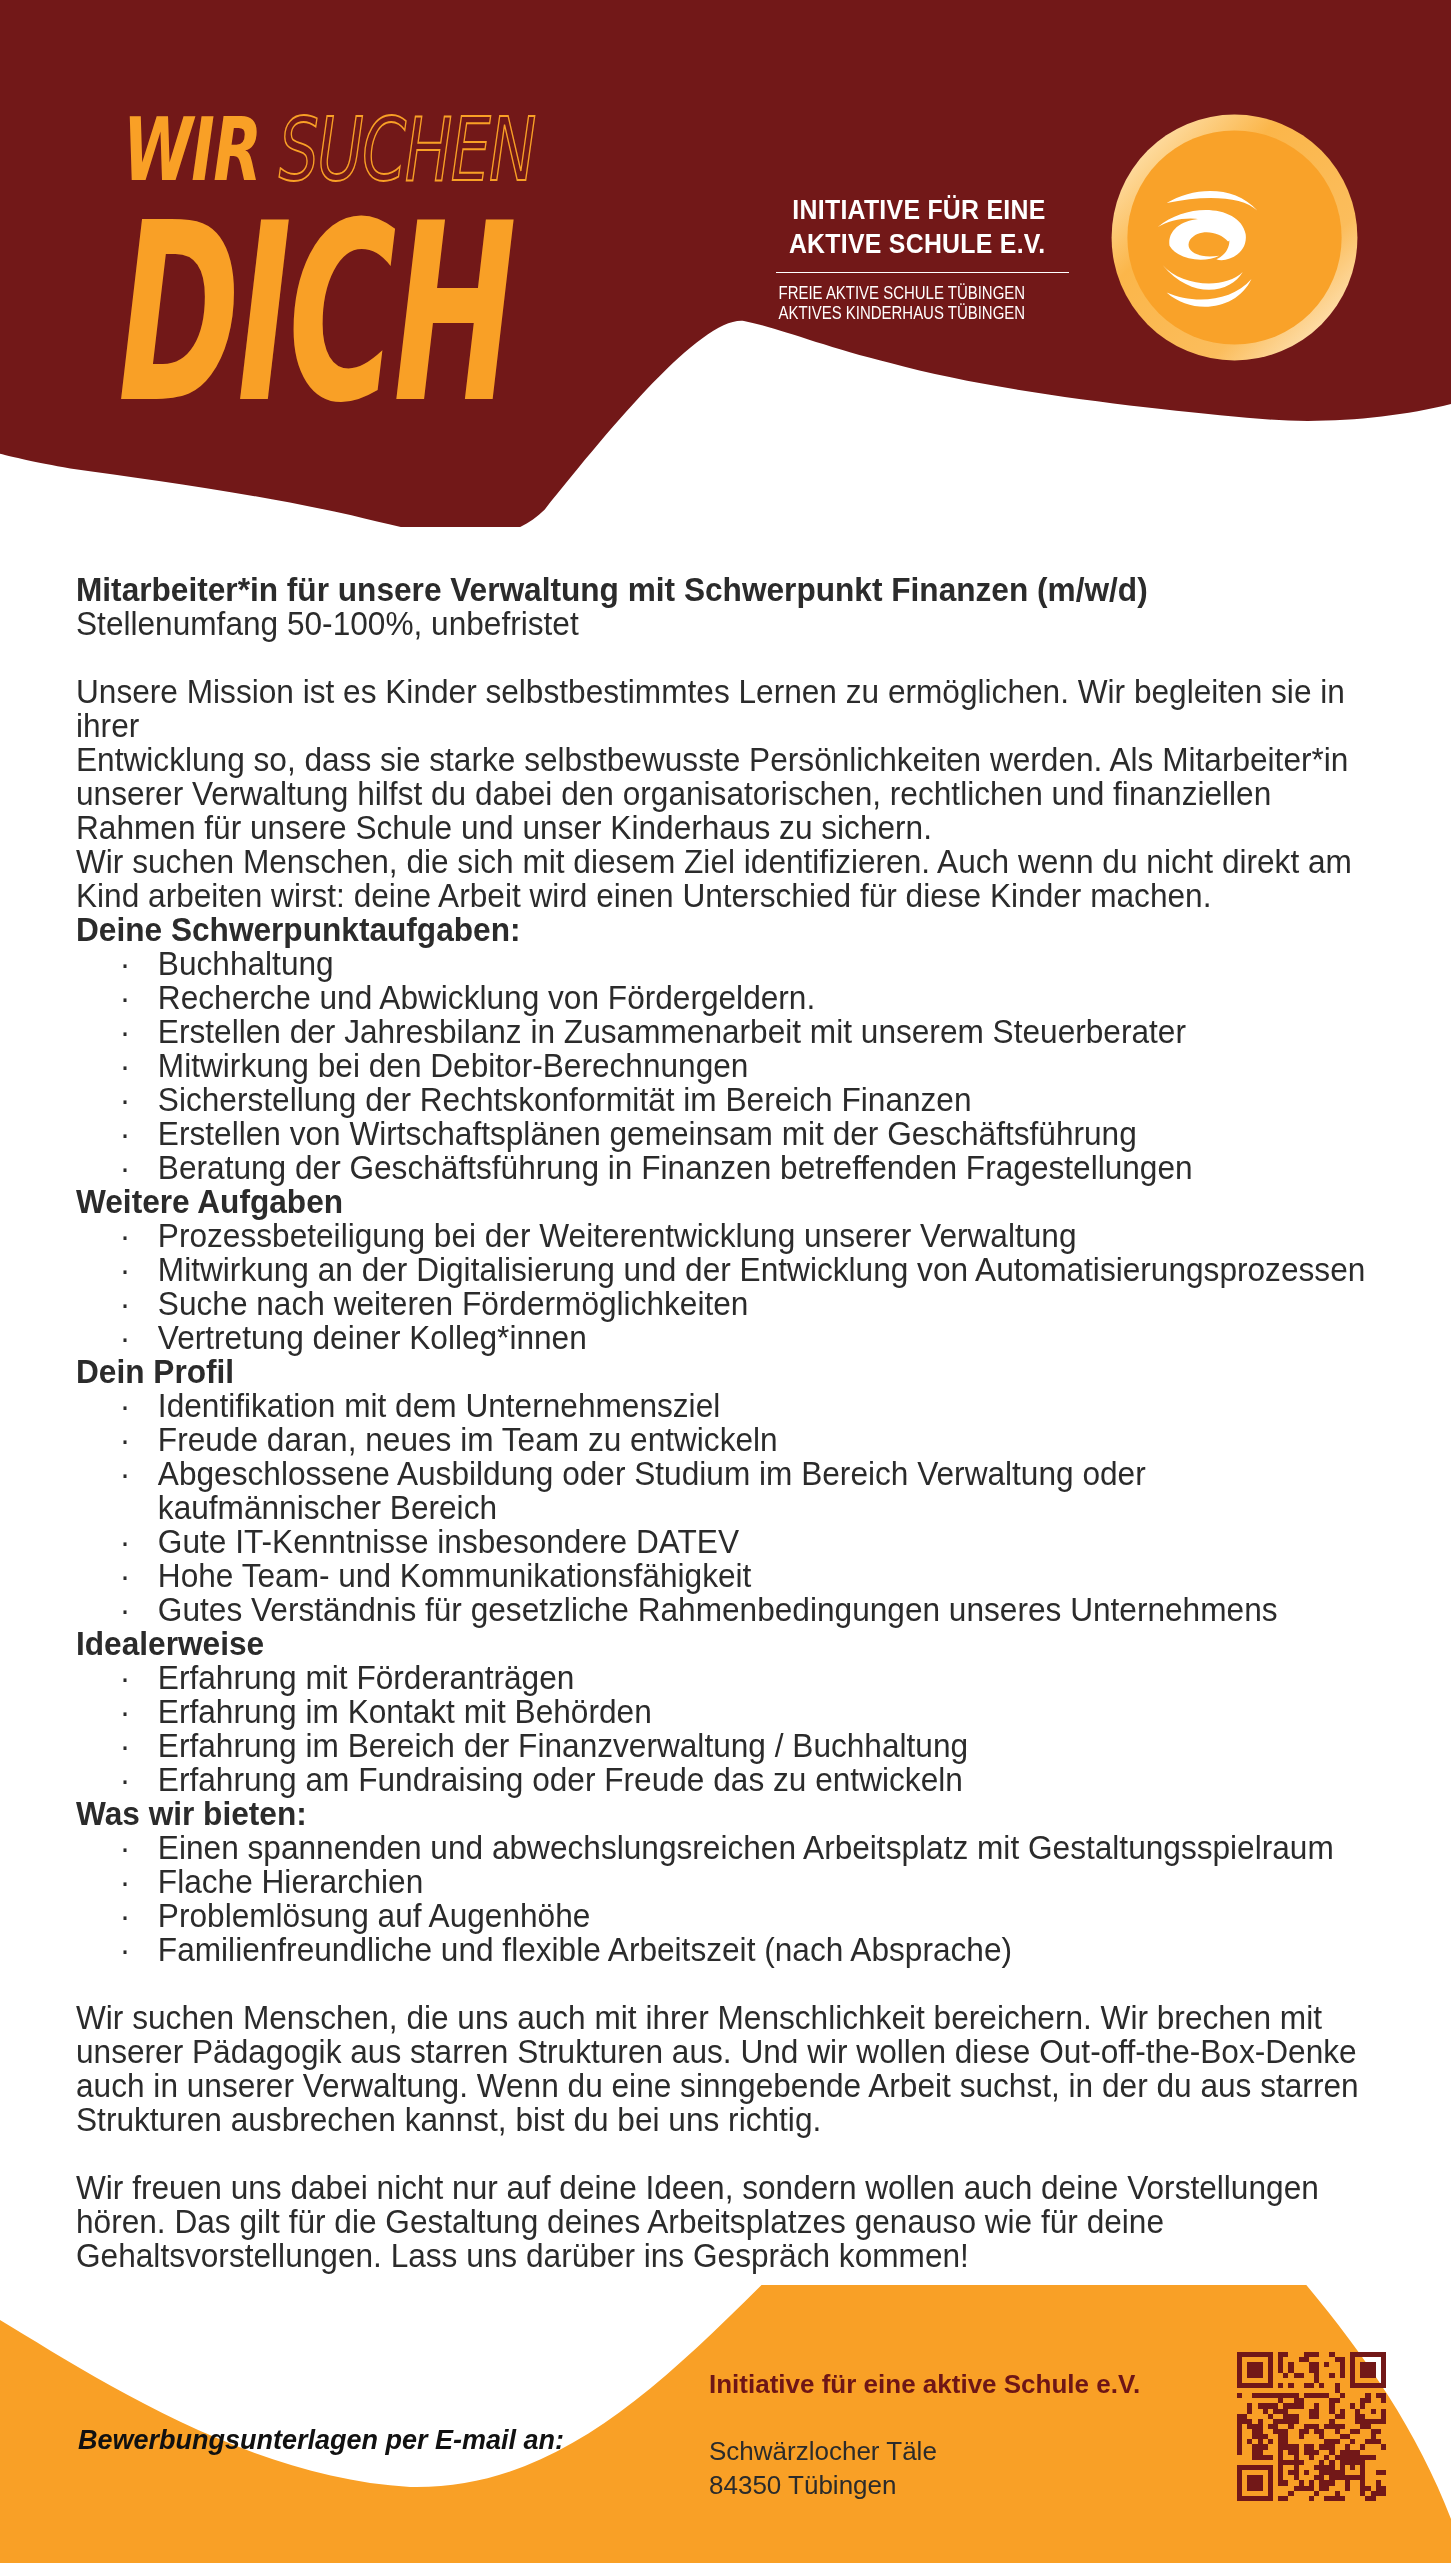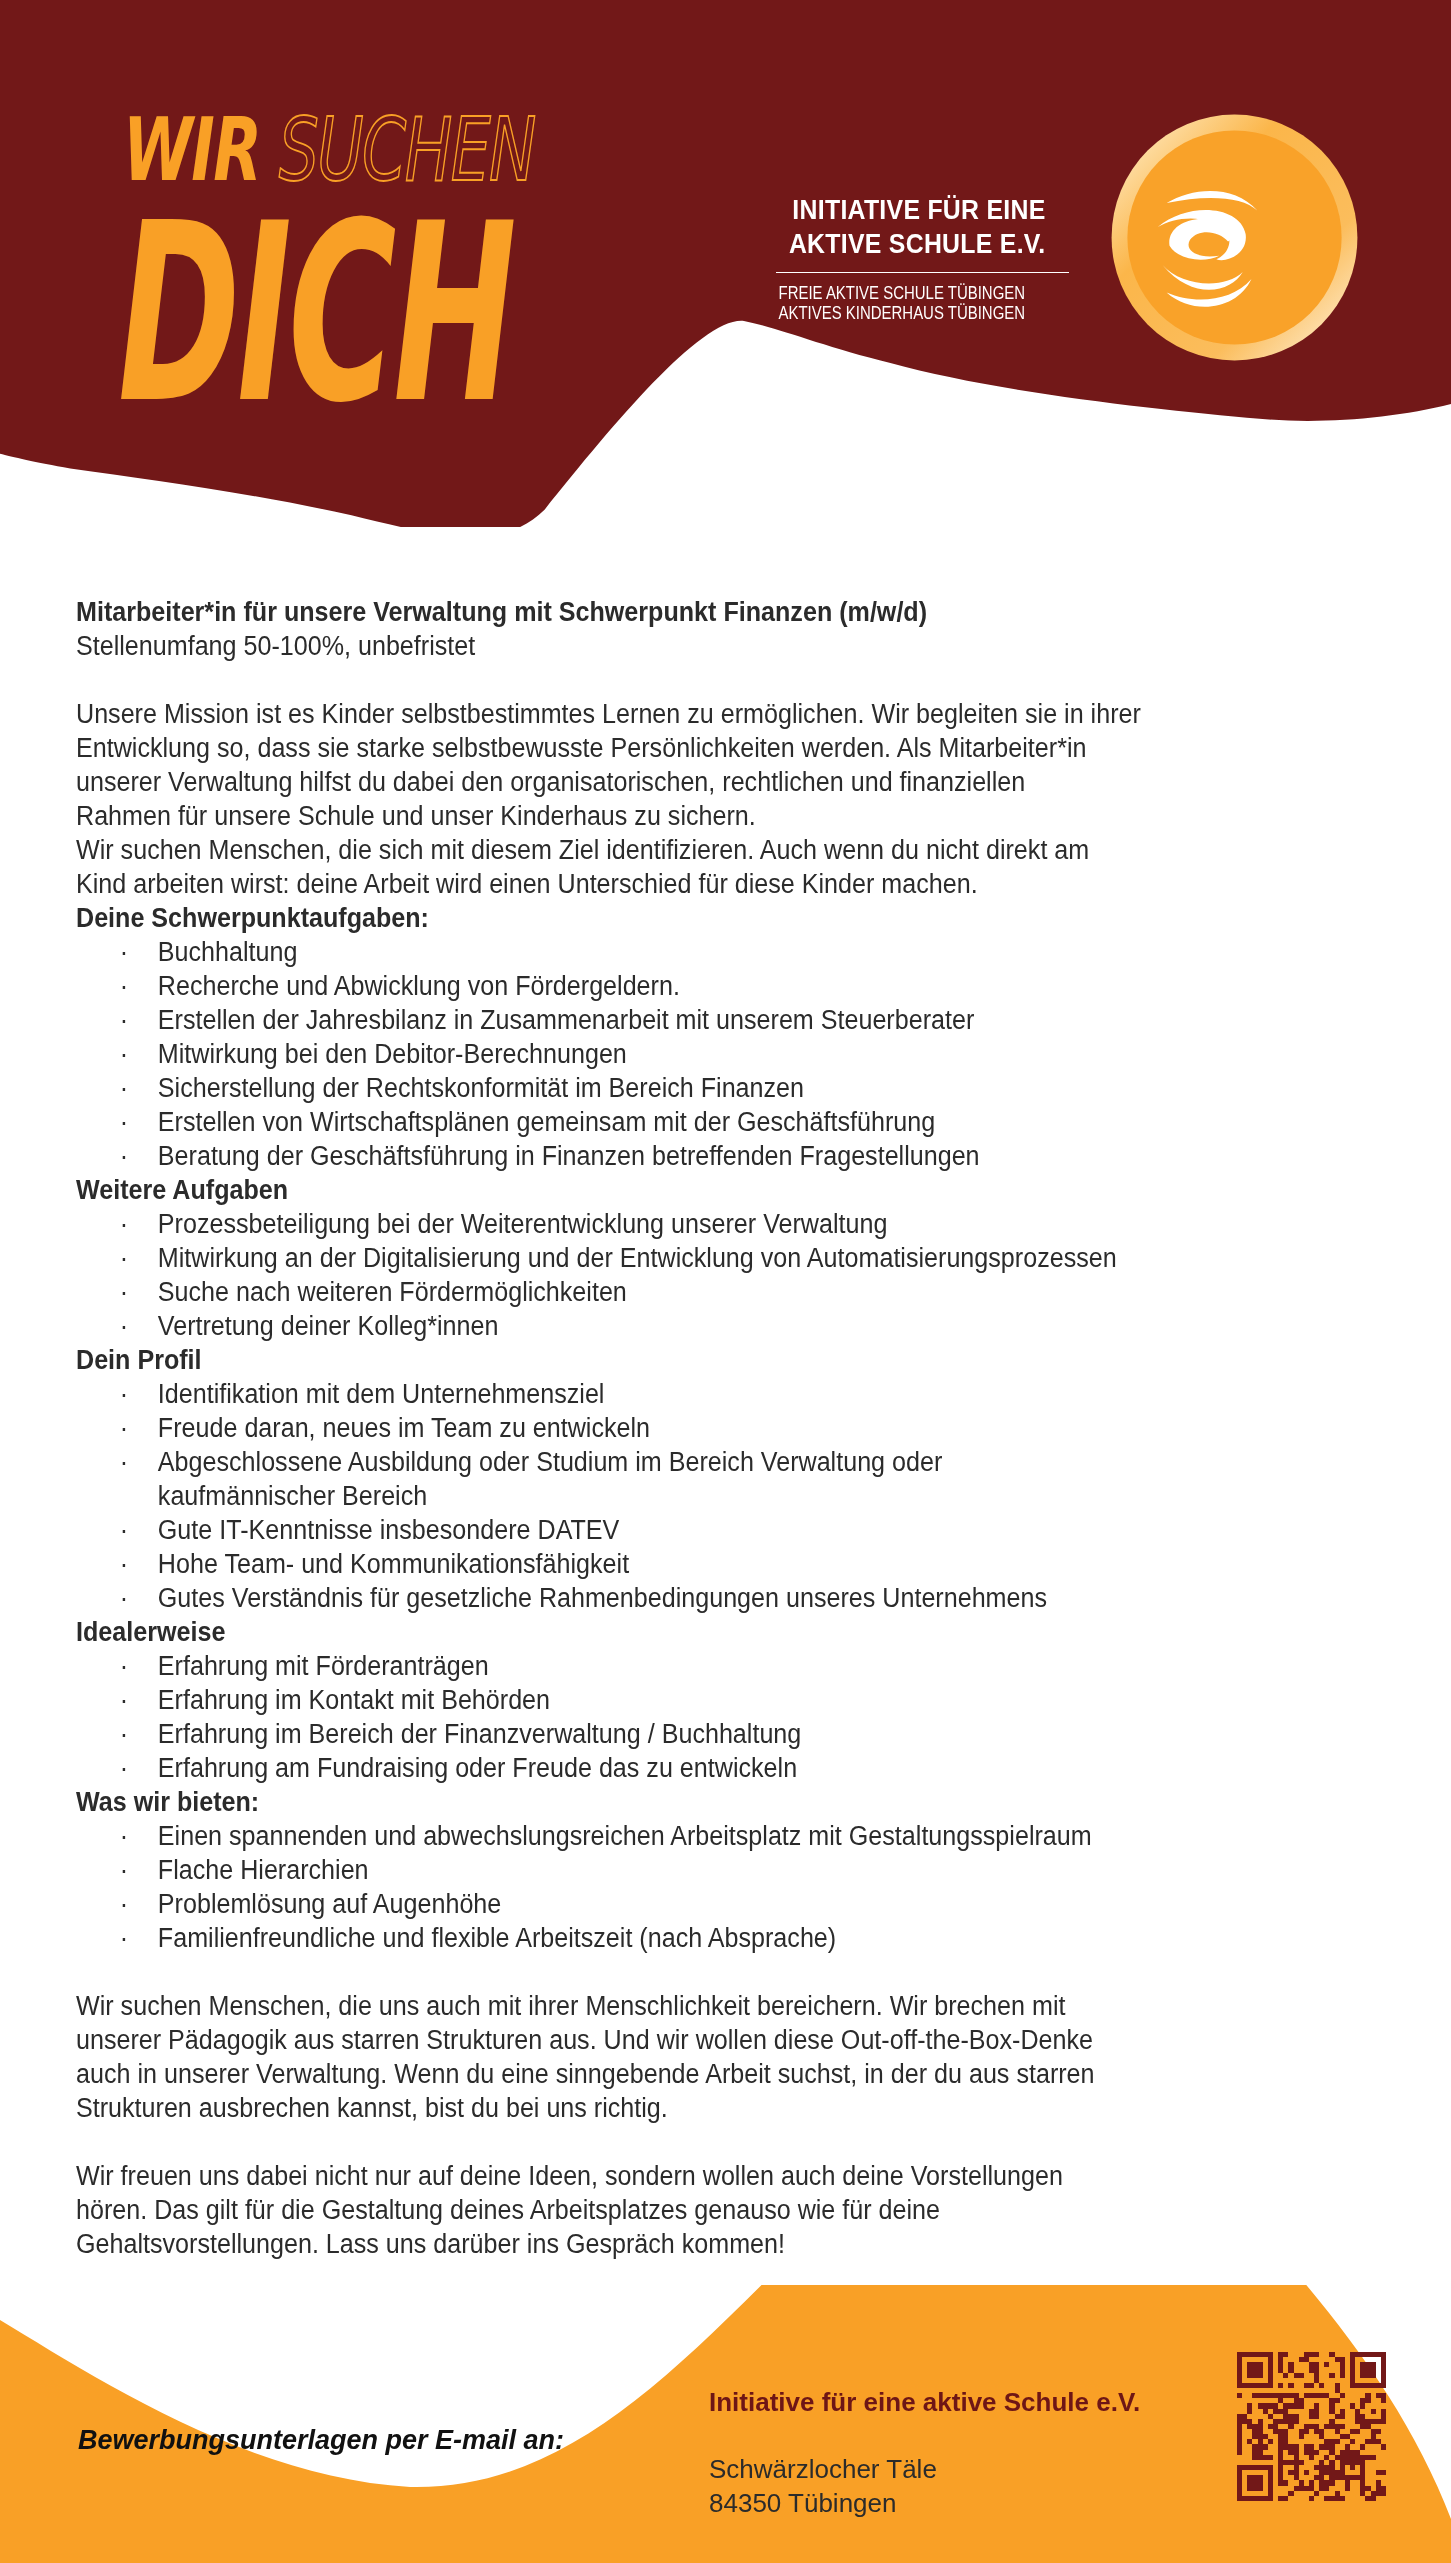--- a/index.html
+++ b/index.html
@@ -22,37 +22,37 @@
   .org-block { position: absolute; left: 776px; top: 193px; width: 293px; color: #ffffff; text-align: right; }
   .org-title { font-family: "Liberation Sans", sans-serif; font-weight: bold; font-size: 27px;
                line-height: 34px; letter-spacing: 0.3px; white-space: nowrap;
                transform: scaleX(0.92); transform-origin: left top; }
   .org-rule { height: 1.8px; background: #ffffff; margin: 10.5px 0 9.4px 0; width: 293px; }
   .org-sub { font-size: 17.6px; line-height: 20px; white-space: nowrap; transform: scaleX(0.85); transform-origin: left top; }
 
   .logo { position: absolute; left: 1111px; top: 114px; width: 247px; height: 247px; }
 
   
-  .content { position: absolute; left: 76px; top: 595px; width: 1318px;
-             font-size: 27px; line-height: 34px; color: #2b2b2b; }
+  .content { position: absolute; left: 76px; top: 572px; width: 1318px;
+             font-size: 34px; line-height: 34px; color: #2b2b2b; }
   .content p { margin: 0; }
   .job-title { font-weight: bold; }
   .spacer { height: 34px; }
   .section-head { font-weight: bold; }
   ul.bullets { list-style: none; margin: 0; padding: 0; }
   ul.bullets li { position: relative; padding-left: 88px; }
   ul.bullets li .dot { position: absolute; left: 47px; top: 0; }
   .narrow { transform: scaleX(0.93); transform-origin: left top; width: 1406px; }
 
   
   .footer-bg { position: absolute; left: 0; top: 2285px; width: 1451px; height: 278px; }
   .apply { position: absolute; left: 78px; top: 2423px; font-weight: bold; font-style: italic;
            font-size: 27px; line-height: 35px; color: #111111; text-align: center; }
   .addr { position: absolute; left: 709px; top: 2367px; color: #2b2b2b; font-size: 26px; line-height: 34px; }
-  .addr .org-name { color: #6e1616; font-weight: bold; margin-bottom: 33px; margin-top: 18px; }
+  .addr .org-name { color: #6e1616; font-weight: bold; margin-bottom: 33px; }
   .qr { position: absolute; left: 1237px; top: 2352px; width: 149px; height: 149px; }
 </style>
 </head>
 <body>
 
 <svg class="header-bg" viewBox="0 0 2477 900" preserveAspectRatio="none">
   <path d="M0,0 L2477,0 L2477,690 C2380,715 2250,725 2150,715 C1980,700 1700,670 1520,620 C1400,590 1330,560 1270,548 C1200,540 1050,720 930,870 C860,940 760,920 600,880 C420,840 260,820 120,800 C60,790 20,780 0,775 Z" fill="#721818"></path>
 </svg>
 
 <div class="headline">

